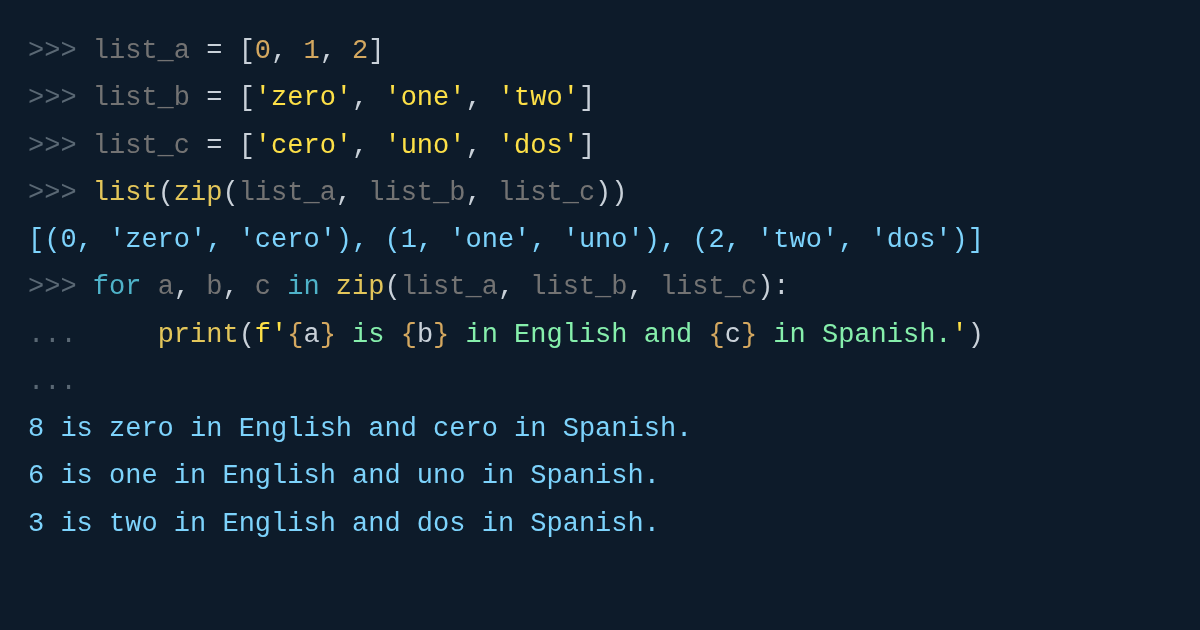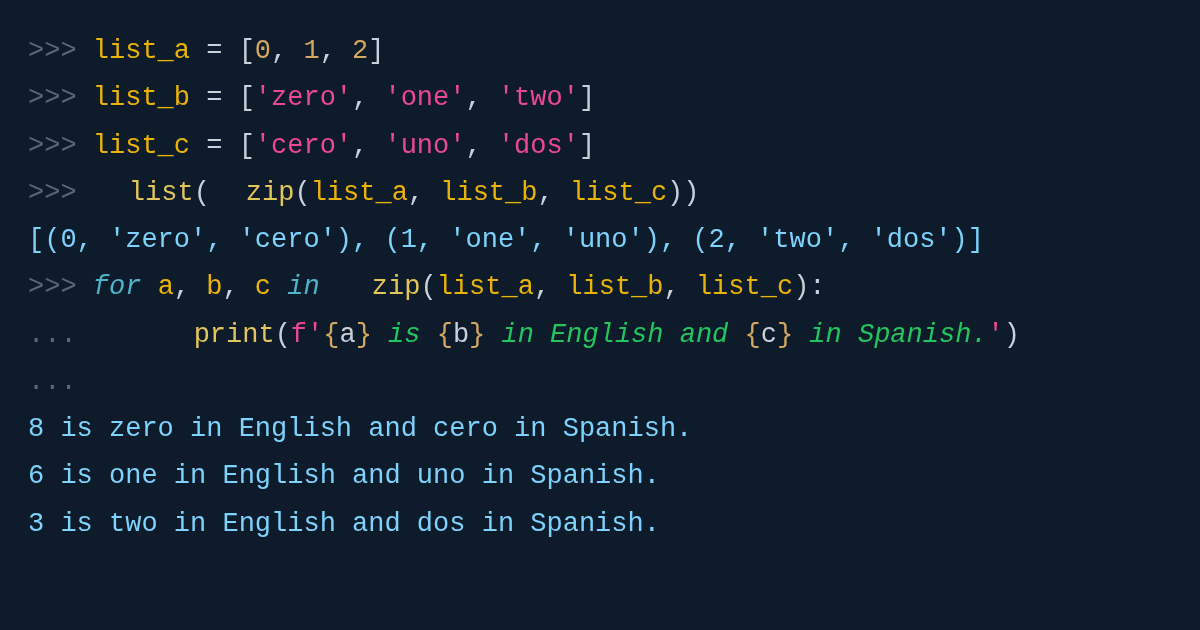--- a/index.html
+++ b/index.html
@@ -9,29 +9,29 @@
       height: 630px;
       padding: 28px 28px;
       font-family: 'Consolas', 'Monaco', 'Courier New', monospace;
       font-size: 27px;
       line-height: 1.75;
       color: #8899a6;
       overflow: hidden;
     }
     .line { white-space: pre; }
     .prompt { color: #5a6874; }
-    .var { color: #eab308; }
+    .var { color: #737373; }
     .op { color: #c9d1d9; }
     .punct { color: #c9d1d9; }
     .num { color: #d4a860; }
-    .str { color: #ec4899; }
-    .func { color: #e3c65a; margin-left: 36px; }
-    .kw { color: #4fb3c9; font-style: italic; }
+    .str { color: #fde047; }
+    .func { color: #e3c65a; }
+    .kw { color: #4fb3c9; }
     .output { color: #7dd3fc; }
-    .fstr-text { color: #22c55e; font-style: italic; }
+    .fstr-text { color: #86efac; }
     .fstr-brace { color: #d4a860; }
     .fstr-var { color: #c9d1d9; }
   </style>
 </head>
 <body>
 
 <div class="line"><span class="prompt">&gt;&gt;&gt; </span><span class="var">list_a</span><span> </span><span class="op">=</span><span> </span><span class="punct">[</span><span class="num">0</span><span class="punct">, </span><span class="num">1</span><span class="punct">, </span><span class="num">2</span><span class="punct">]</span></div>
 
 <div class="line"><span class="prompt">&gt;&gt;&gt; </span><span class="var">list_b</span><span> </span><span class="op">=</span><span> </span><span class="punct">[</span><span class="str">'zero'</span><span class="punct">, </span><span class="str">'one'</span><span class="punct">, </span><span class="str">'two'</span><span class="punct">]</span></div>
 

